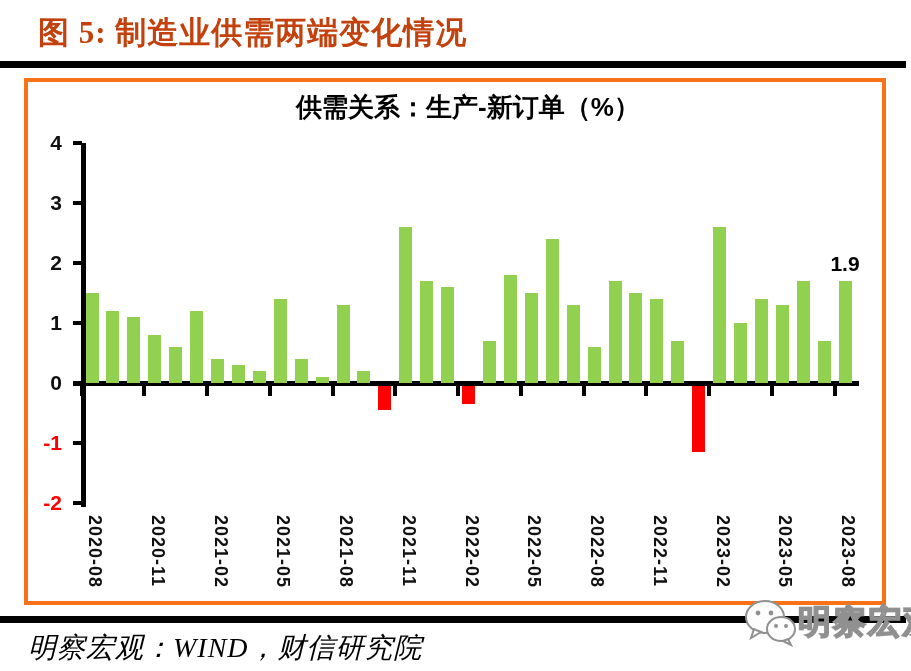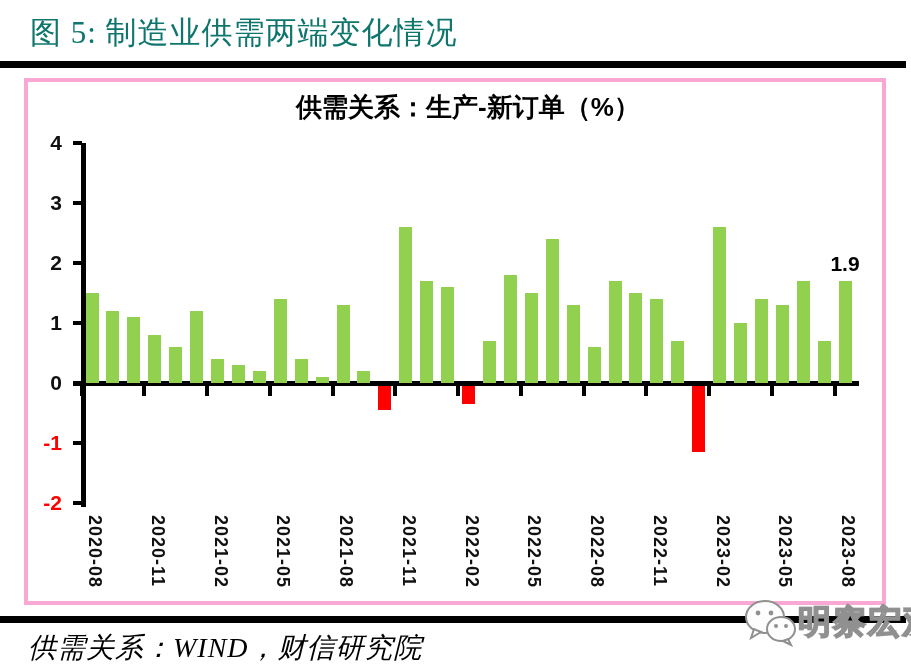--- a/index.html
+++ b/index.html
@@ -1,24 +1,24 @@
 <!DOCTYPE html>
 <html><head>
 <meta charset="utf-8">
 <style>
   html,body{margin:0;padding:0;background:#ffffff;}
   .page{position:relative;width:911px;height:671px;background:#ffffff;overflow:hidden;
         font-family:"Liberation Sans",sans-serif;}
-  .fig-title{position:absolute;left:30px;top:12px;font-family:"Liberation Serif",serif;
-             font-weight:400;font-size:31px;color:#0f766e;letter-spacing:1px;white-space:nowrap;}
+  .fig-title{position:absolute;left:38px;top:12px;font-family:"Liberation Serif",serif;
+             font-weight:700;font-size:31px;color:#c2410c;letter-spacing:1px;white-space:nowrap;}
   .rule{position:absolute;left:0;width:906px;height:7px;background:#000;}
   .rule-top{top:61px;}
   .rule-bottom{top:616px;}
   .chart-box{position:absolute;left:24px;top:78px;width:854px;height:519px;
-             border:4px solid #f9a8d4;background:#fff;}
+             border:4px solid #f97316;background:#fff;}
   .chart-title{position:absolute;left:50px;top:8px;width:780px;text-align:center;
                font-weight:700;font-size:26px;color:#000;white-space:nowrap;}
   .plot{position:absolute;left:0;top:0;width:854px;height:519px;}
   .y-axis{position:absolute;left:53px;top:61px;width:5px;height:364px;background:#000;}
   .x-axis{position:absolute;left:45px;top:299px;width:786px;height:5px;background:#000;}
   .ytick{position:absolute;width:9px;height:4px;background:#000;left:45px;}
   .ylab{position:absolute;left:0;width:34px;text-align:right;font-size:21px;font-weight:700;
         line-height:26px;height:26px;color:#111;}
   .ylab.neg{color:#ff0000;}
   .xtick{position:absolute;width:4px;height:10px;background:#000;top:304px;}
@@ -145,14 +145,14 @@
       <circle cx="14" cy="16" r="2.4" fill="#909090"></circle>
       <circle cx="27" cy="16" r="2.4" fill="#909090"></circle>
       <ellipse cx="37" cy="32" rx="14" ry="12" fill="#fdfdfd" stroke="#909090" stroke-width="2"></ellipse>
       <path d="M44 42 L47 48 L39 44 Z" fill="#fdfdfd" stroke="#909090" stroke-width="2"></path>
       <circle cx="32" cy="29" r="2" fill="#909090"></circle>
       <circle cx="42" cy="29" r="2" fill="#909090"></circle>
     </svg>
     <span class="wm-text">明察宏观</span>
   </div>
 
-  <div class="source">供需关系：WIND，财信研究院</div>
+  <div class="source">明察宏观：WIND，财信研究院</div>
 </div>
 
 </body></html>

